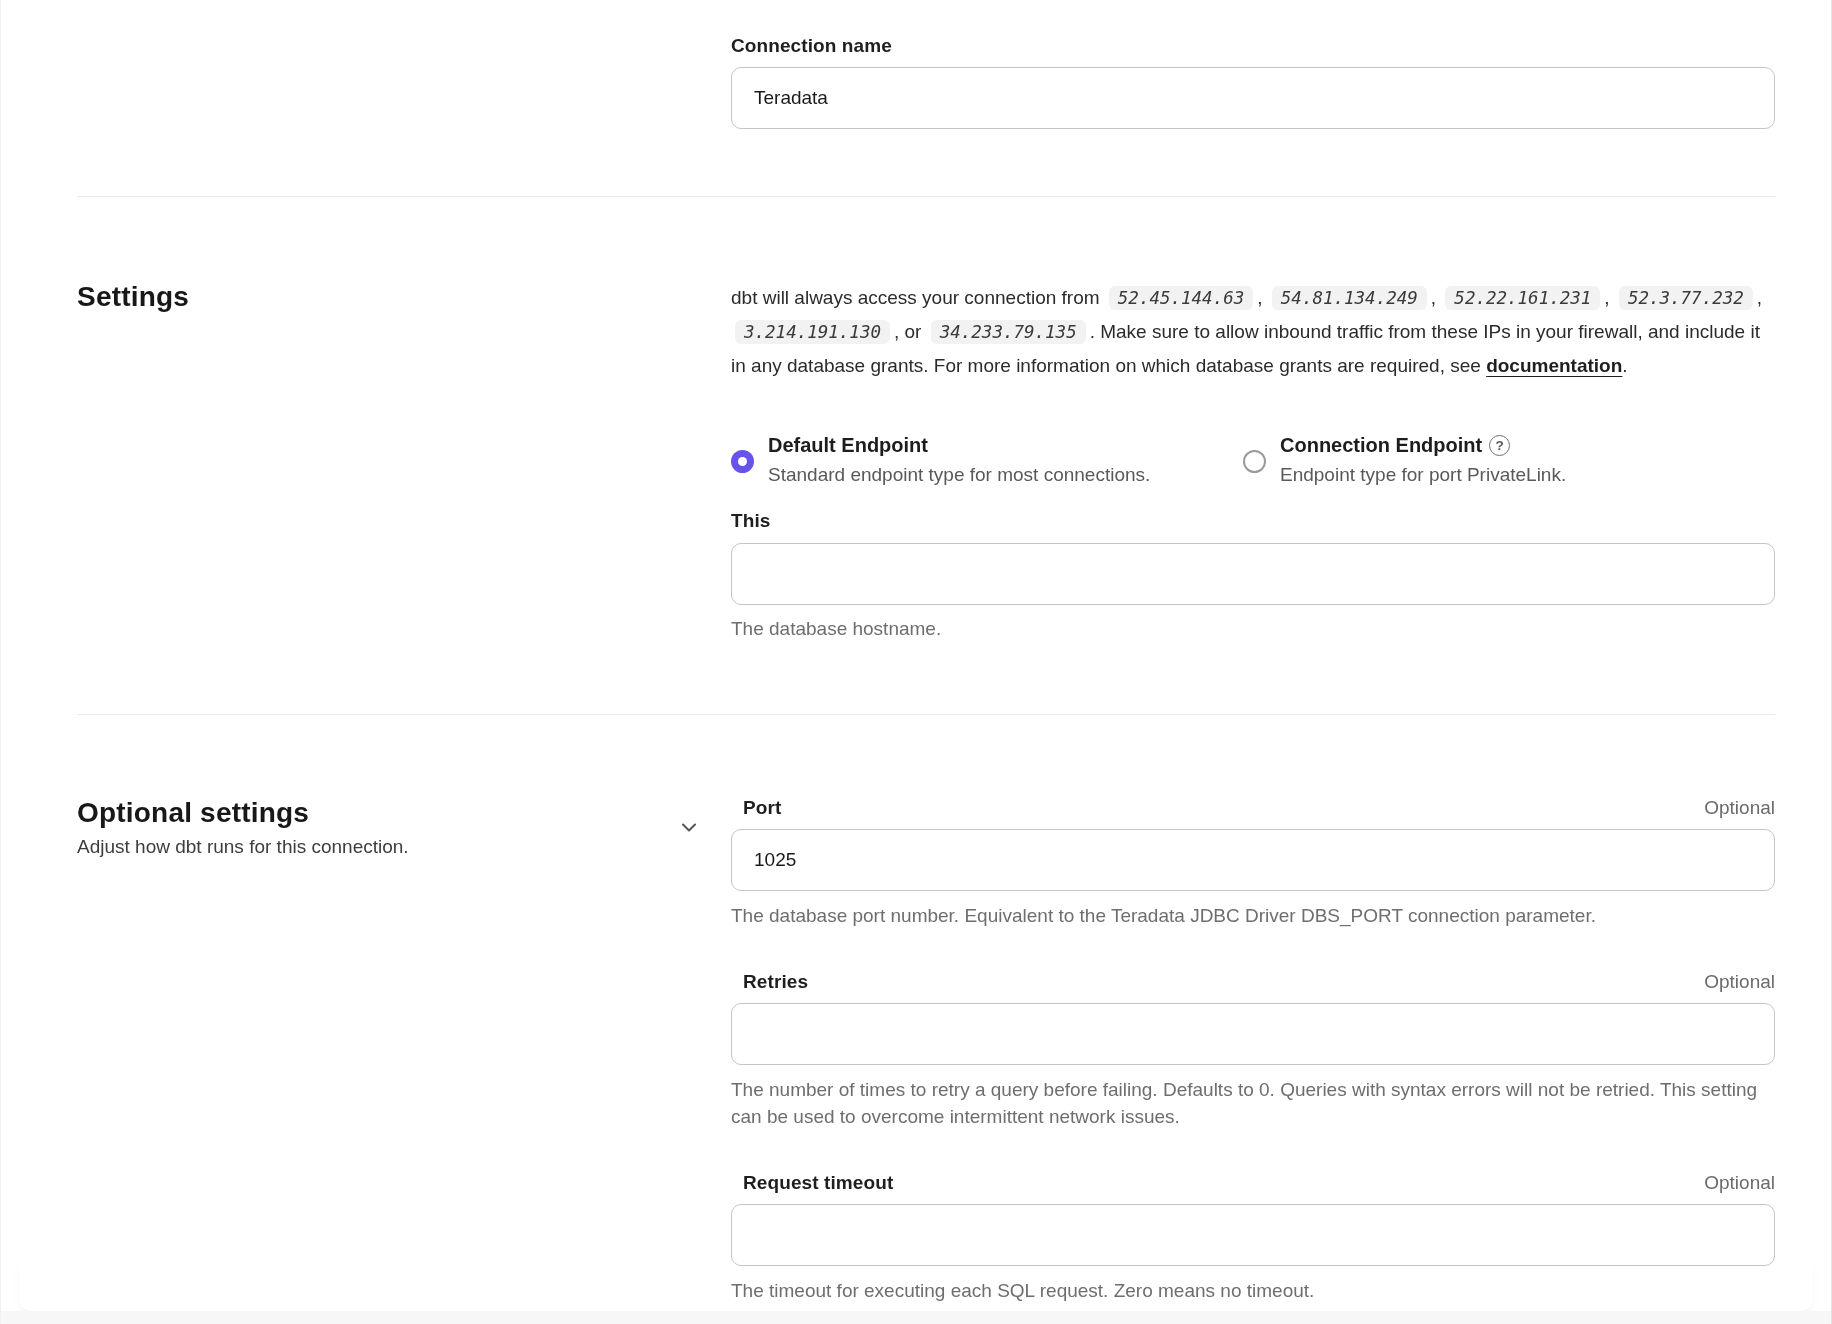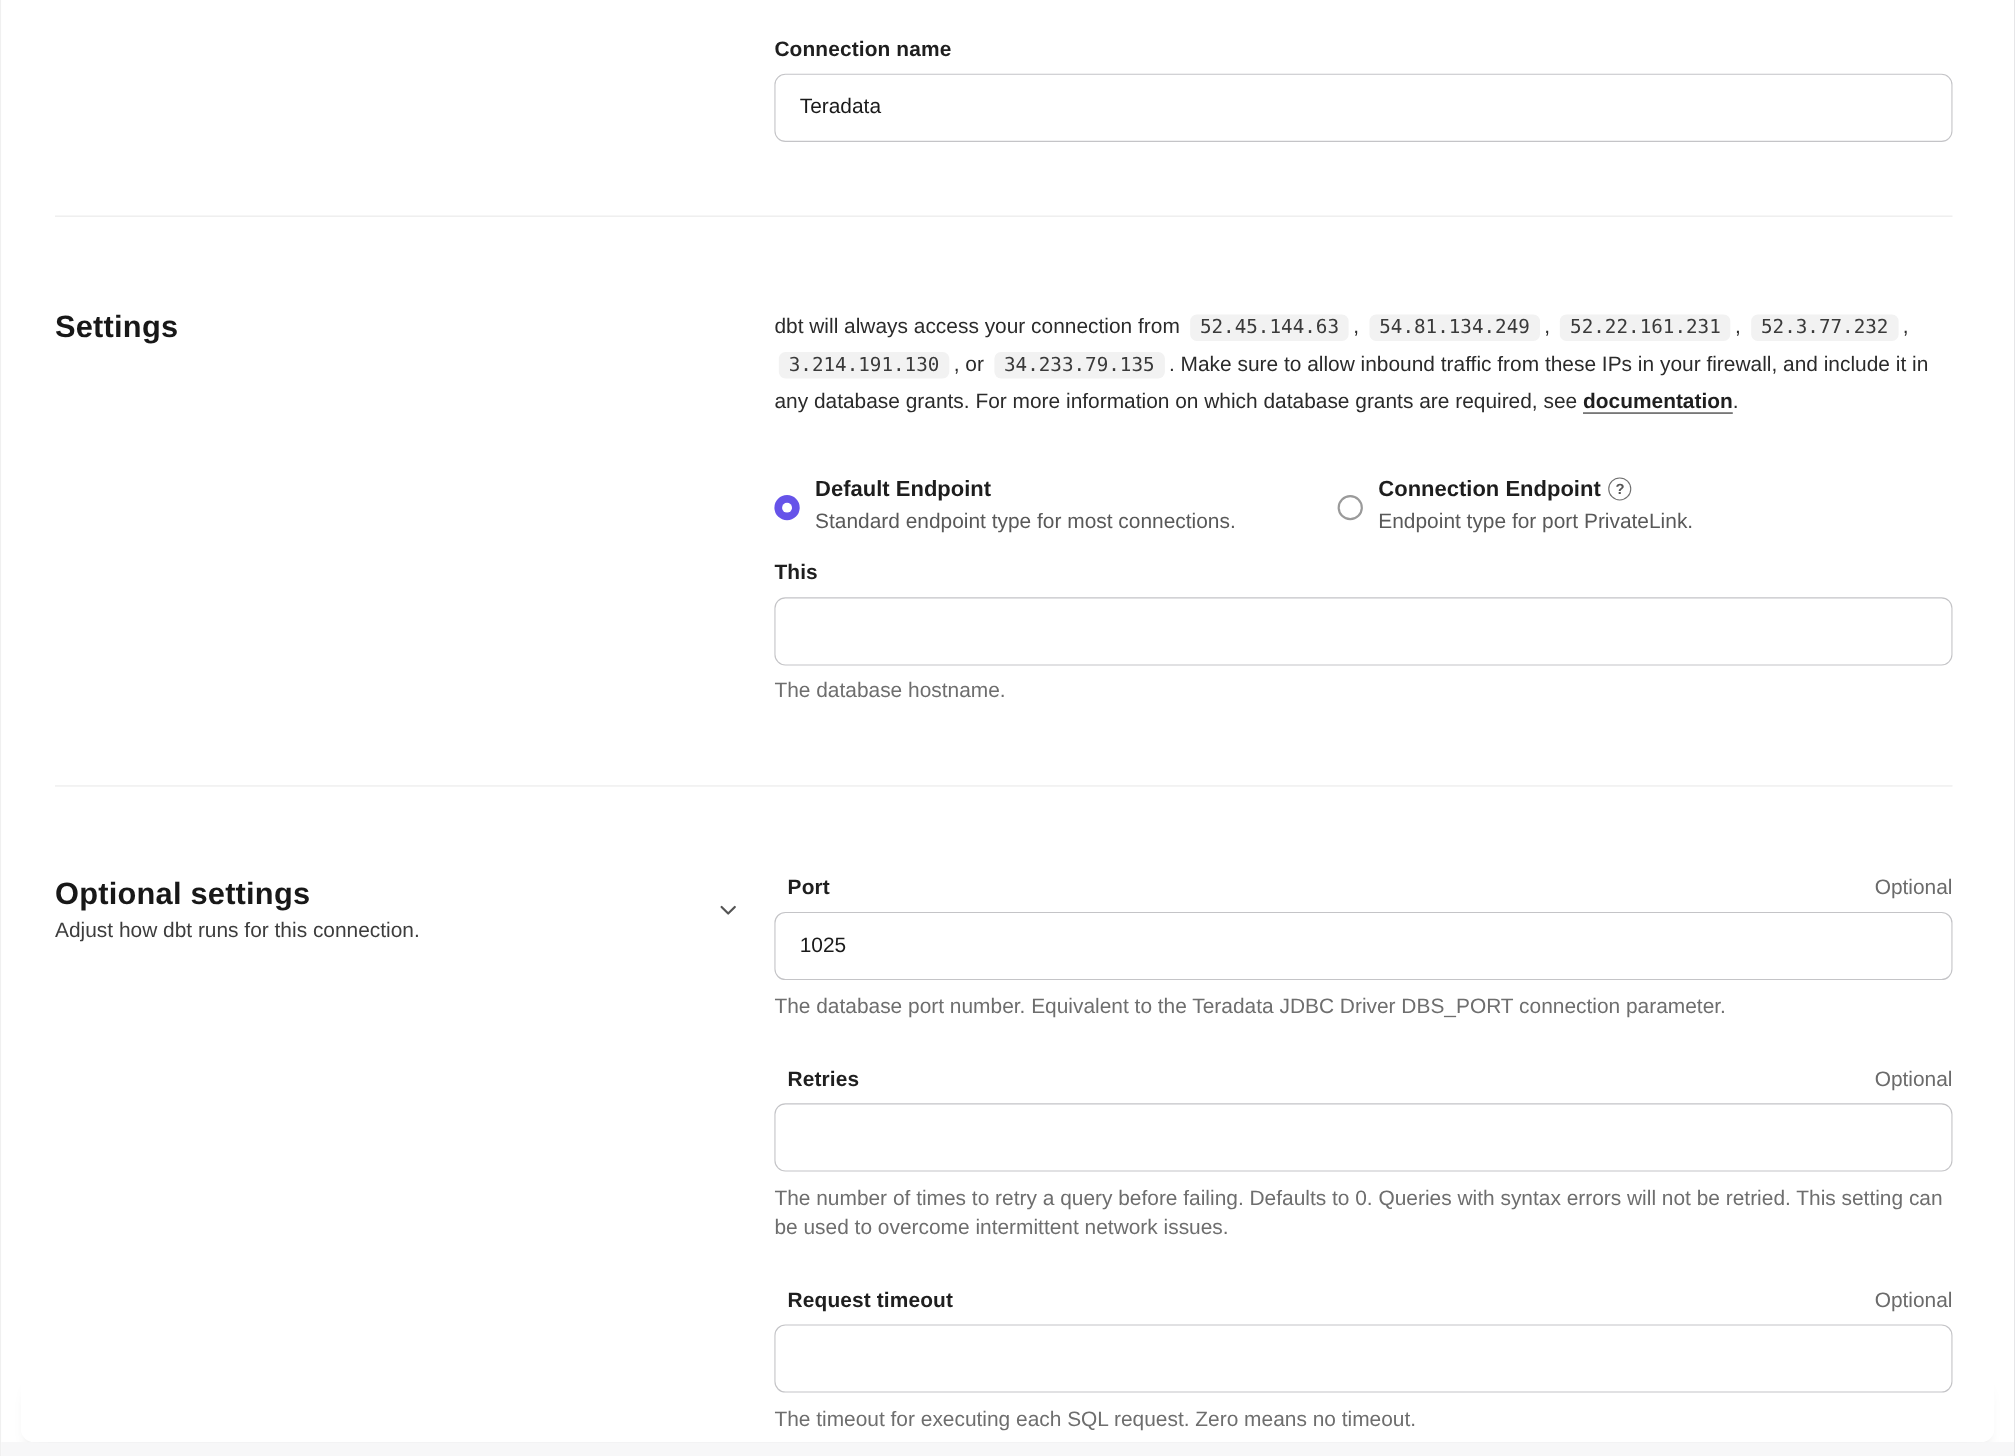--- a/index.html
+++ b/index.html
@@ -1,17 +1,17 @@
 <!DOCTYPE html>
 <html><head>
 <meta charset="utf-8">
 <style>
   * { margin:0; padding:0; box-sizing:border-box; }
   html,body { width:1832px; height:1324px; background:#ffffff; font-family:"Liberation Sans", sans-serif; color:#1f1f1f; }
-  .page { position:relative; width:1832px; height:1324px; overflow:hidden; background:#fff; border-left:1px solid #f0f0f0; border-right:1px solid #e4e4e6; }
+  .page { position:relative; width:1832px; height:1324px; overflow:hidden; background:#fff; border-left:1px solid #f0f0f0; border-right:1px solid #e4e4e6;padding-left:27px; }
 
   
   .bottom-strip { position:absolute; left:0; right:0; bottom:0; height:13px; background:#f7f7f8; z-index:0; }
   .card-bottom  { position:absolute; left:18px; right:18px; bottom:13px; height:70px; background:#ffffff;
                   border-radius:0 0 12px 12px; box-shadow:0 14px 16px -12px rgba(0,0,0,0.28); z-index:0; }
 
   .content { position:relative; z-index:1; padding:35px 56px 0 49px; }
 
   .row { display:grid; grid-template-columns:654px 1fr; }
   .divider { border:none; border-top:1px solid #e9e9e9; margin:0; }
@@ -24,21 +24,21 @@
   
   .sec-conn { margin-bottom:0; }
   .sec-conn .field-label { margin-bottom:10px; }
   .sec-conn .text-input { margin-bottom:67px; }
 
   
   .sec-settings { padding-top:84px; padding-bottom:72px; }
   .section-heading { font-size:28px; font-weight:700; color:#181818; letter-spacing:0.2px; }
   .ip-para { font-size:19px; line-height:33px; color:#2b2b2b; }
   .ip-chip { font-family:"DejaVu Sans Mono", monospace; font-size:17.5px; color:#3a3a3a; background:#f2f2f2;
-             border-radius:6px; padding:2px 9px; margin:1px 4px; white-space:nowrap; }
+             border-radius:6px; padding:2px 9px; margin:1px 4px; white-space:nowrap;font-style:italic; }
   .doc-link { color:#1f1f1f; font-weight:600; text-decoration:underline; text-underline-offset:4px; cursor:pointer; }
 
   .endpoint-row { display:flex; margin-top:52px; }
   .endpoint-option { display:flex; align-items:center; cursor:pointer; }
   .endpoint-option.first { width:512px; }
   .radio { flex:0 0 auto; width:23px; height:23px; border-radius:50%; border:2px solid #9a9a9a; background:#fff; margin-top:3px; position:relative; }
   .radio.checked { border:none; background:#6653e9; }
   .radio.checked::after { content:""; position:absolute; left:50%; top:50%; width:9px; height:9px; margin:-4.5px 0 0 -4.5px; border-radius:50%; background:#fff; }
   .endpoint-texts { margin-left:14px; }
   .endpoint-label { font-size:20px; font-weight:600; color:#1d1d1d; }

